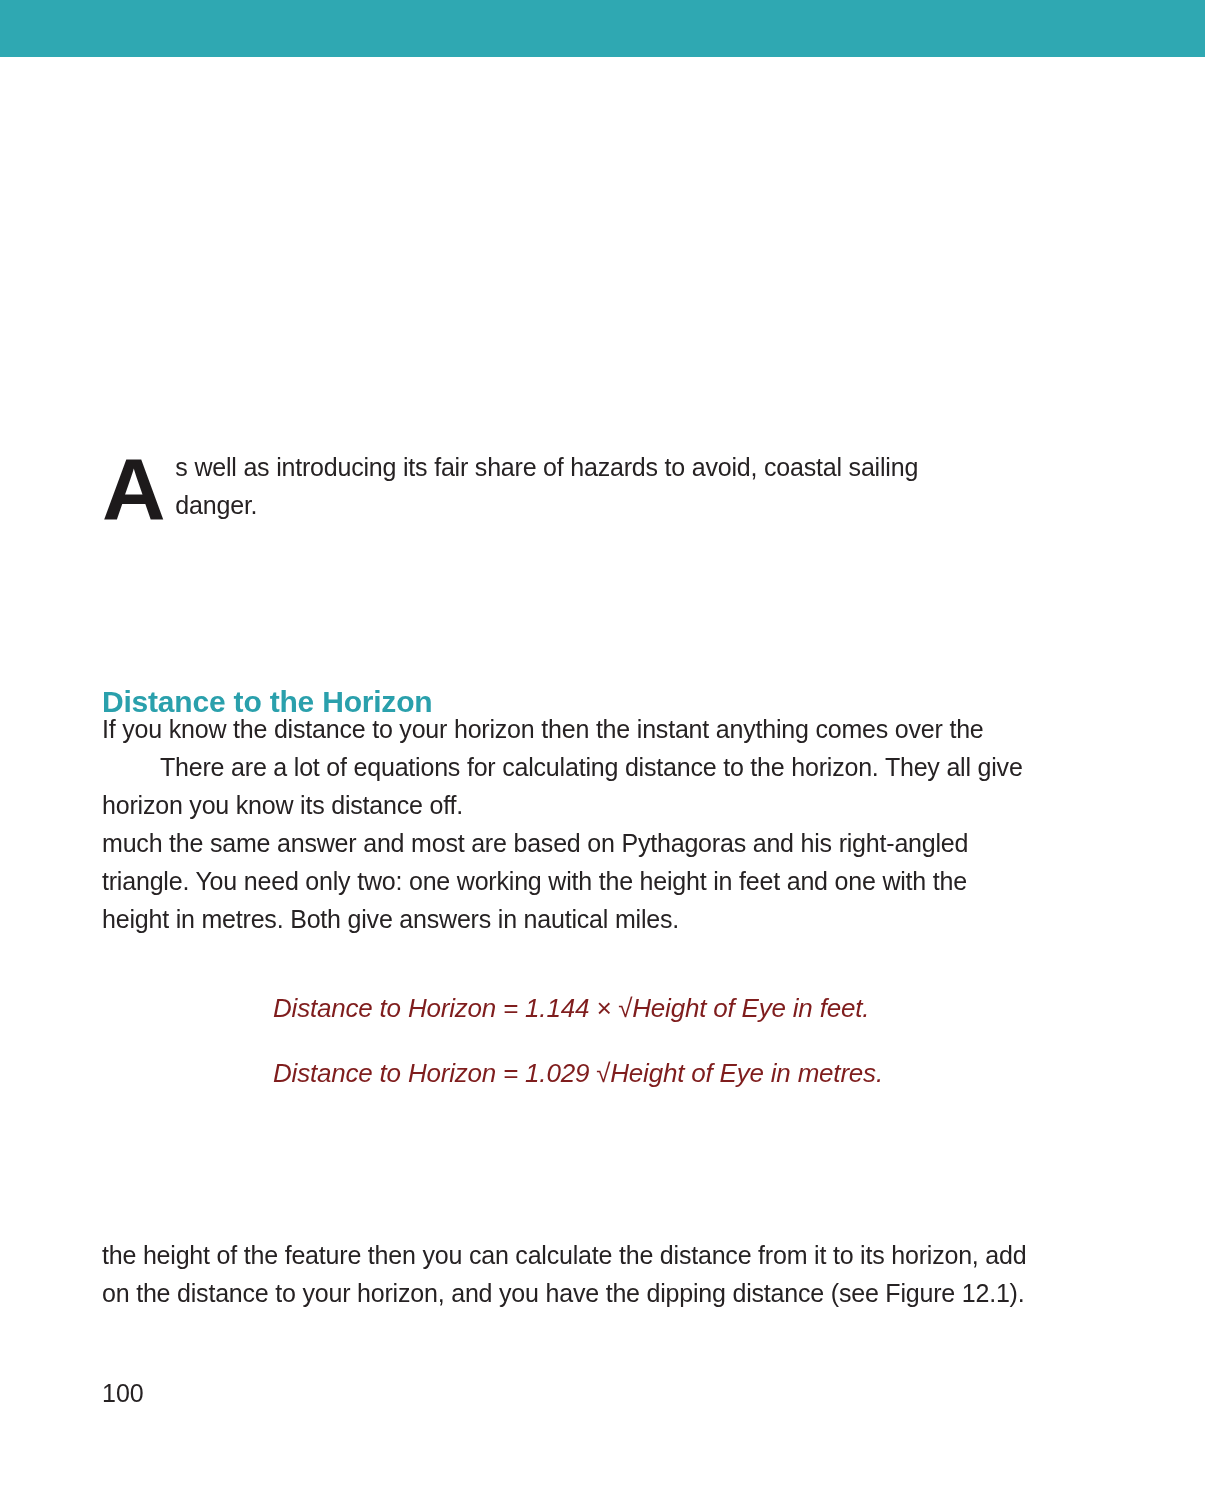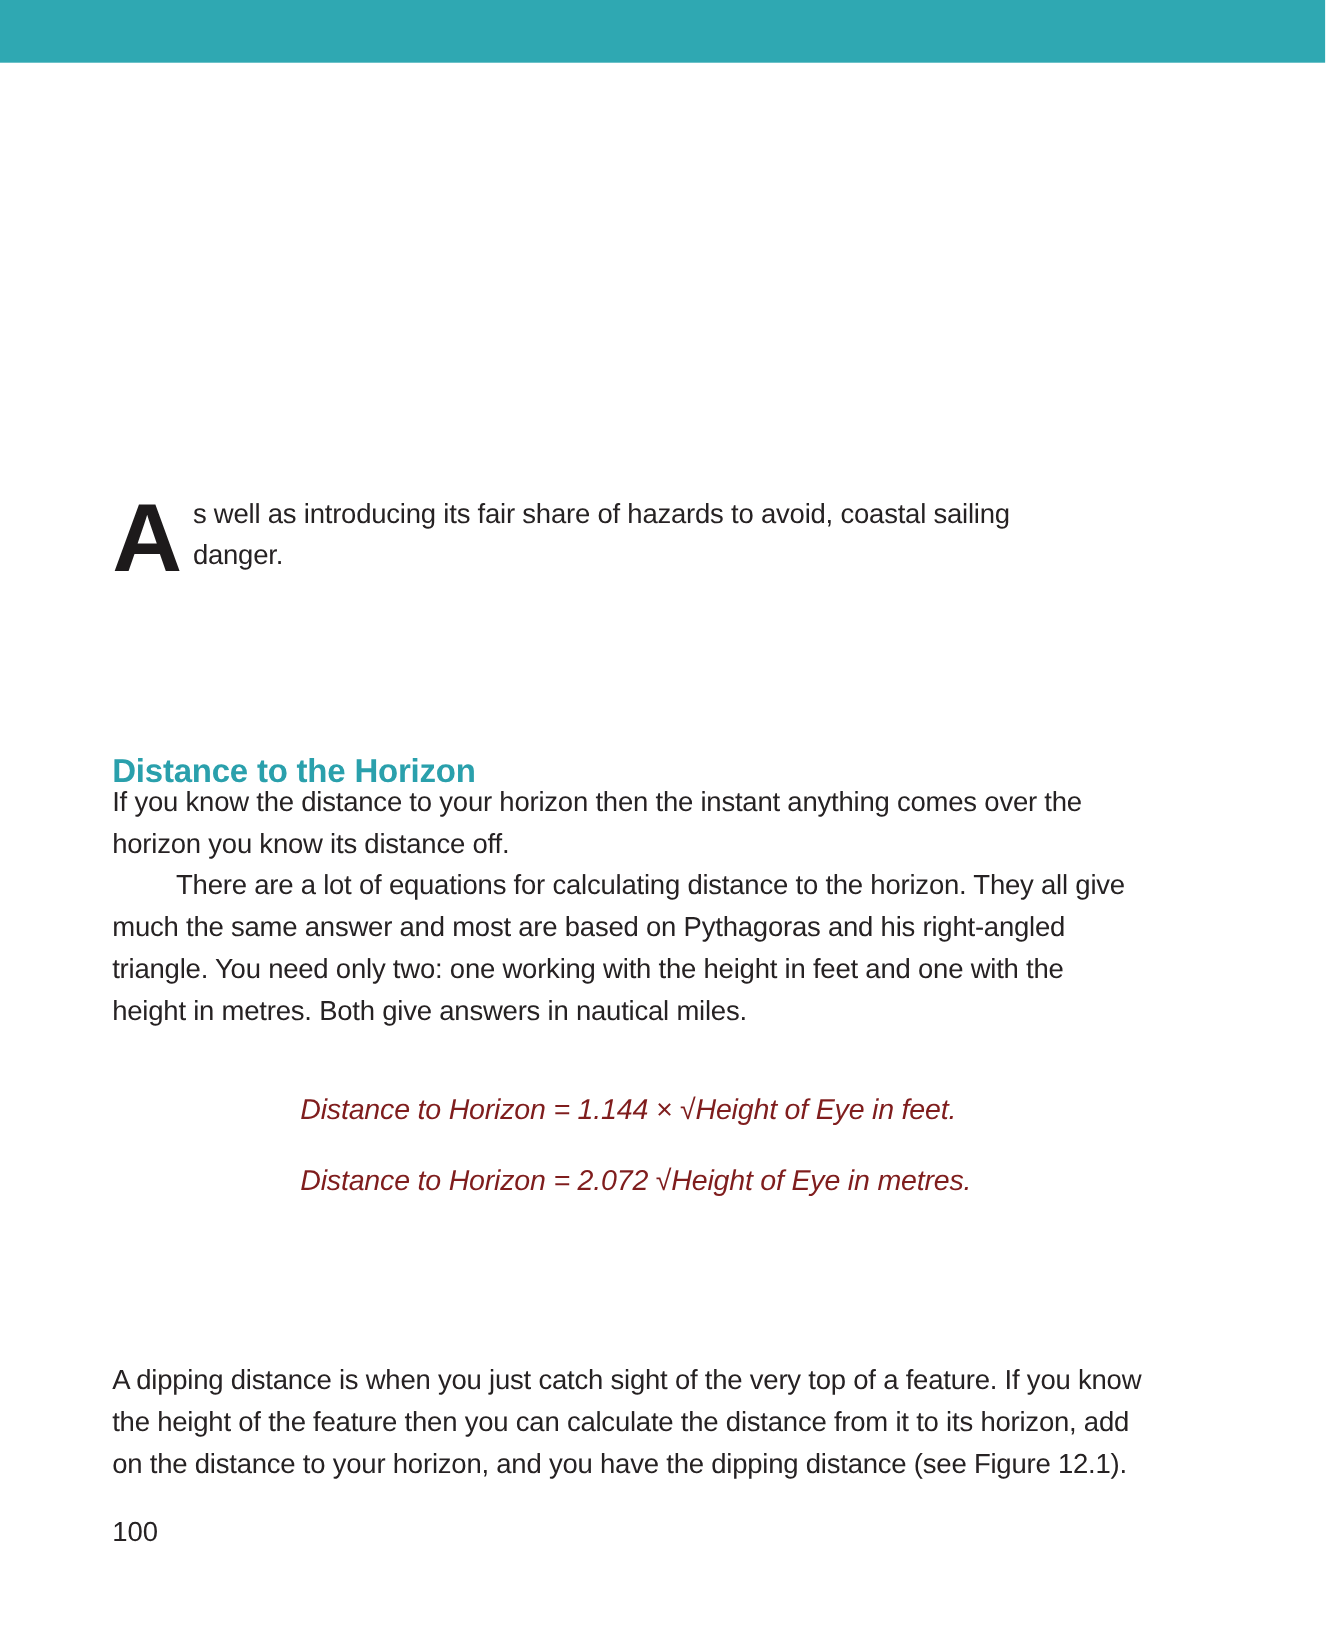--- a/index.html
+++ b/index.html
@@ -91,33 +91,32 @@
   <section class="intro body-text">
     <span class="dropcap">A</span>
     <span class="line">s well as introducing its fair share of hazards to avoid, coastal sailing</span>
     <span class="line">danger.</span>
   </section>
 
   <h2 class="section-heading" style="top:658px;">Distance to the Horizon</h2>
 
   <div class="para-block body-text" style="top:710px;">
     <span class="line">If you know the distance to your horizon then the instant anything comes over the</span>
+    <span class="line indent">There are a lot of equations for calculating distance to the horizon. They all give</span>
     <span class="line">horizon you know its distance off.</span>
-    <span class="line indent">There are a lot of equations for calculating distance to the horizon. They all give</span>
     <span class="line">much the same answer and most are based on Pythagoras and his right-angled</span>
     <span class="line">triangle. You need only two: one working with the height in feet and one with the</span>
     <span class="line">height in metres. Both give answers in nautical miles.</span>
   </div>
 
   <div class="equation" style="top:989px;">Distance to Horizon = 1.144 × √Height of Eye in feet.</div>
 
-  <div class="equation" style="top:1054px;">Distance to Horizon = 2.072 √Height of Eye in metres.</div>
+  <div class="equation" style="top:1054px;">Distance to Horizon = 1.029 √Height of Eye in metres.</div>
 
 
   <div class="para-block body-text" style="top:1236px;">
-    <span class="line">A dipping distance is when you just catch sight of the very top of a feature. If you know</span>
     <span class="line">the height of the feature then you can calculate the distance from it to its horizon, add</span>
     <span class="line">on the distance to your horizon, and you have the dipping distance (see Figure 12.1).</span>
   </div>
 
   <div class="page-number">100</div>
 
 </div>
 
 </body></html>

